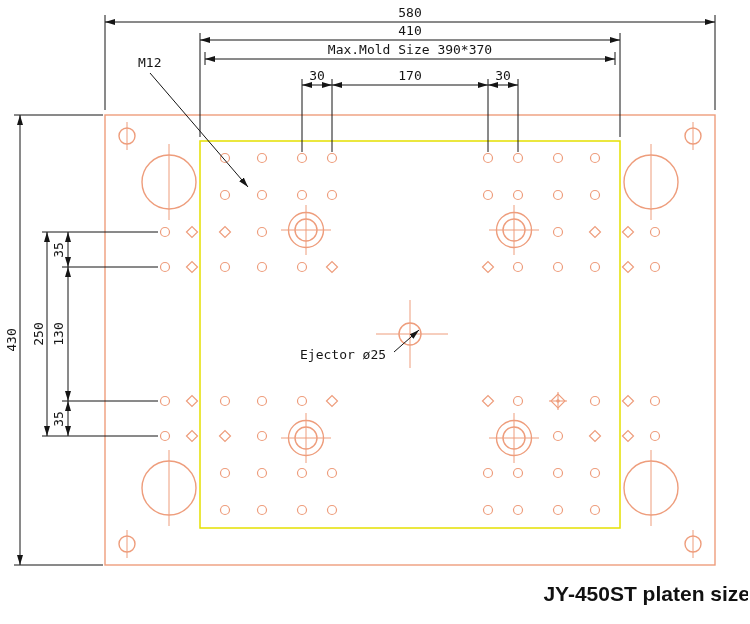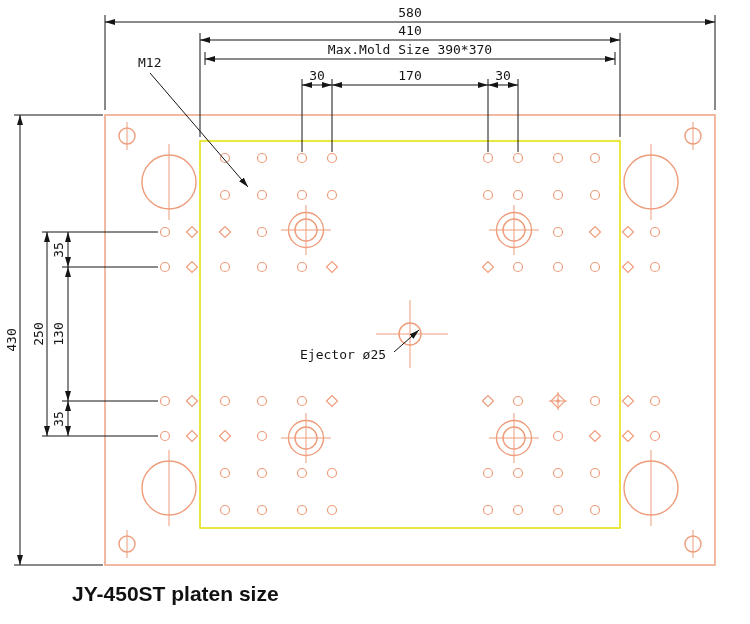--- a/index.html
+++ b/index.html
@@ -17,21 +17,21 @@
   #bosses circle,#tiebars circle,#corners circle{stroke:var(--draw);fill:none;stroke-width:1.4;}
   #bosses line,#tiebars line,#corners line{stroke:var(--draw);stroke-width:1;}
   #target-mark path,#target-mark line{stroke:var(--draw);fill:none;stroke-width:1.1;}
   #target-mark circle{fill:var(--draw);stroke:none;}
   .dimline line{stroke:var(--dim);stroke-width:1;}
   .arrowhead{fill:var(--dim);}
   text.dim{fill:var(--dim);font-family:"DejaVu Sans Mono",monospace;font-size:13px;}
   text.lbl{fill:var(--dim);font-family:"DejaVu Sans Mono",monospace;font-size:13px;}
   .leader line{stroke:var(--dim);stroke-width:1;}
   #caption{
-    width:750px;box-sizing:border-box;padding-left:72px;text-align:left;
+    width:750px;box-sizing:border-box;padding-left:72px;text-align:right;
     font-family:"Liberation Sans",sans-serif;font-weight:bold;font-size:21px;
     color:#111;margin-top:4px;
   }
 </style>
 </head>
 <body>
 
 <div id="stage">
   <svg id="drawing" width="750" height="578" viewBox="0 0 750 578">
     <defs>

